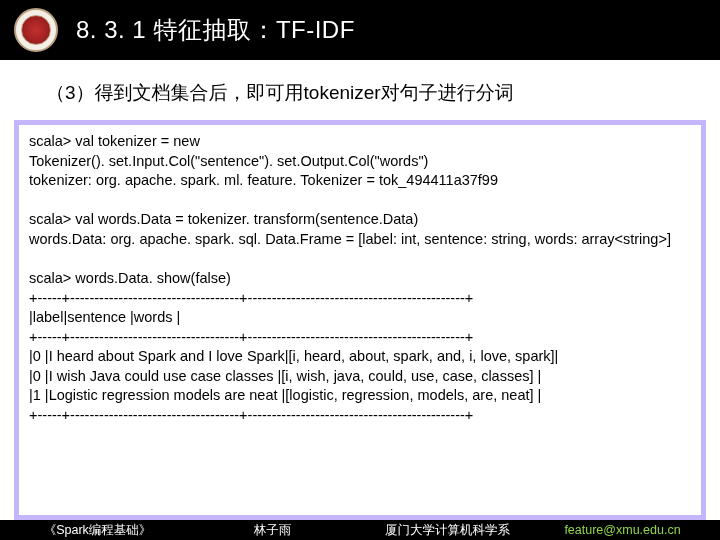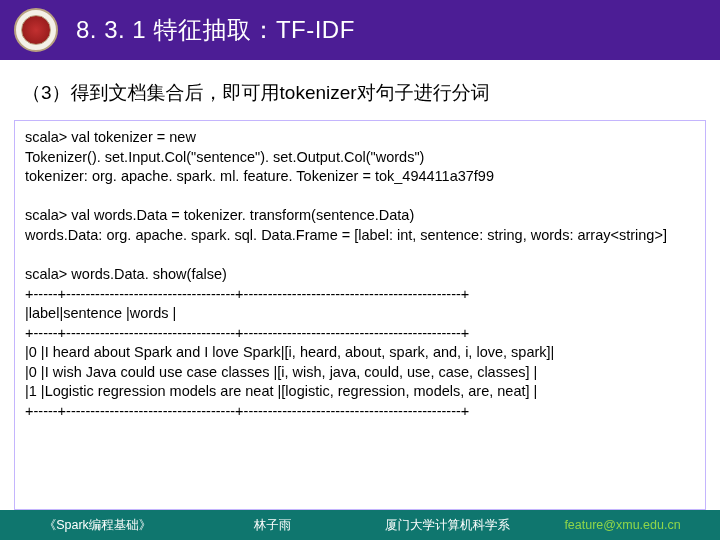--- a/index.html
+++ b/index.html
@@ -6,21 +6,21 @@
   body {
     font-family: Arial, "Microsoft YaHei", sans-serif;
     background: #fff;
     width: 720px;
     height: 540px;
     overflow: hidden;
     display: flex;
     flex-direction: column;
   }
   .header {
-    background: #4c1d95;
+    background: #000000;
     color: #fff;
     display: flex;
     align-items: center;
     padding: 8px 14px;
     height: 60px;
   }
   .logo {
     width: 44px;
     height: 44px;
     border-radius: 50%;
@@ -38,46 +38,46 @@
     border-radius: 50%;
     background: radial-gradient(circle, #c23030 0%, #a02020 60%, #8a1818 100%);
     border: 1px solid #b8a080;
   }
   .title {
     font-size: 24px;
     font-weight: 500;
     letter-spacing: 0.5px;
   }
   .subtitle-wrap {
-    padding: 20px 32px 10px 22px;
+    padding: 20px 32px 10px 46px;
   }
   .subtitle {
     font-size: 19px;
     color: #000;
   }
   .code-block {
     margin: 4px 14px 0 14px;
-    border: 1px solid #c4b5fd;
+    border: 5px solid #c4b5fd;
     background: #fff;
     padding: 7px 10px;
     font-family: Arial, sans-serif;
     font-size: 14.5px;
     line-height: 1.35;
     color: #000;
     white-space: pre-wrap;
     word-break: break-word;
     flex: 1;
     overflow: hidden;
   }
   .footer {
-    background: #0f766e;
+    background: #000000;
     color: #fff;
     display: flex;
     align-items: center;
-    height: 30px;
+    height: 20px;
     font-size: 12.5px;
     padding: 0 10px;
   }
   .footer-col {
     flex: 1;
     text-align: center;
     white-space: nowrap;
   }
   .footer-col.em { color: #8fd64a; }
 </style>

